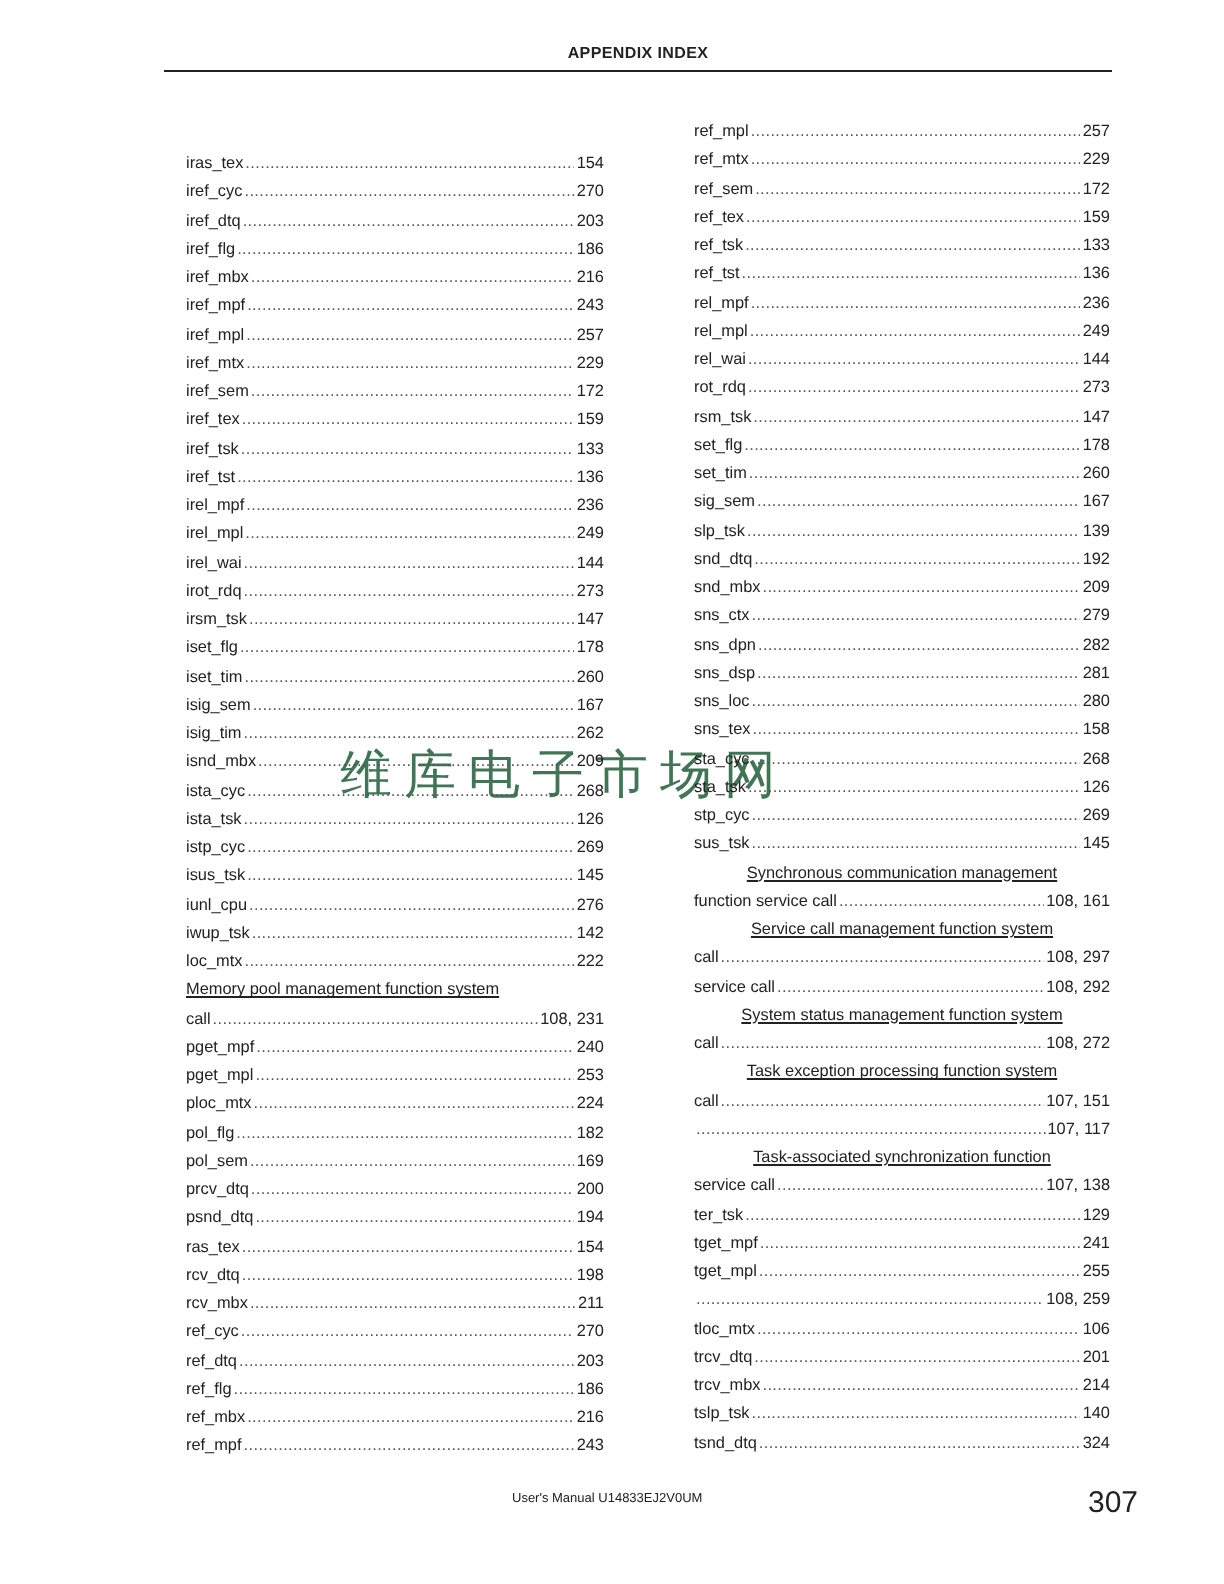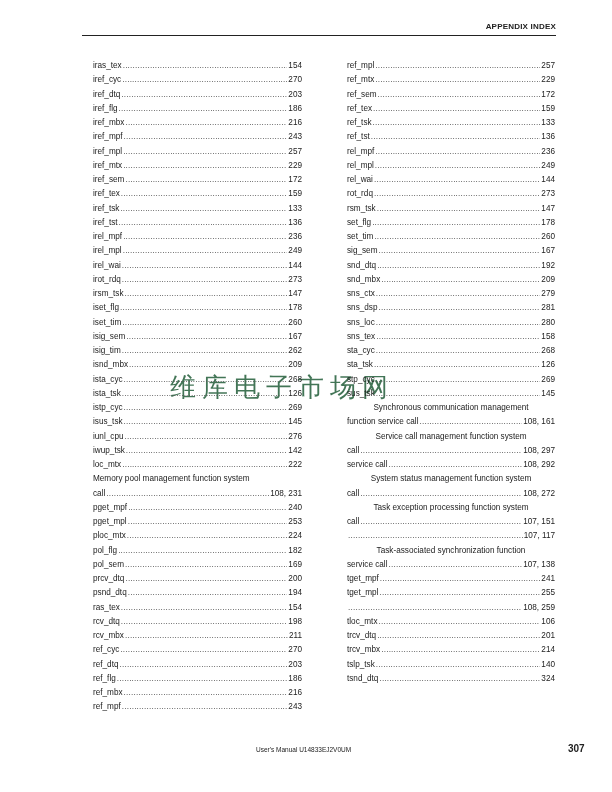--- a/index.html
+++ b/index.html
@@ -1,32 +1,32 @@
 <!DOCTYPE html>
 <html><head>
 <meta charset="utf-8">
 <style>
   html, body { margin: 0; padding: 0; background: #ffffff; }
   body { width: 612px; height: 792px; position: relative; overflow: hidden;
          font-family: "Liberation Sans", sans-serif; color: #222; }
-  .header { position: absolute; left: 82px; top: 22px; width: 474px; text-align: right;
+  .header { position: absolute; left: 82px; top: 22px; width: 474px; text-align: center;
             font-size: 8px; font-weight: bold; letter-spacing: 0.2px; }
   .header-rule { position: absolute; left: 82px; top: 35px; width: 474px; height: 0;
                  border-top: 1px solid #222; }
   .col { position: absolute; top: 59px; font-size: 8.2px; }
-  .col.left { left: 93px; width: 209px; }
+  .col.left { left: 93px; width: 209px; margin-top: 16px; }
   .col.right { left: 347px; width: 208px; text-align: center; }
   .entry { display: flex; align-items: baseline; height: 14.25px; line-height: 14.25px; white-space: nowrap; }
   .entry .term { flex: 0 0 auto; }
   .entry .leader { flex: 1 1 auto; overflow: hidden; color: #555; margin: 0 1px; }
   .entry .leader::before { content: "...................................................................................................................................................................................................."; letter-spacing: 0.2px; }
   .entry .page { flex: 0 0 auto; }
-  .heading-line { height: 14.25px; line-height: 14.25px; white-space: nowrap; }
+  .heading-line { height: 14.25px; line-height: 14.25px; white-space: nowrap; text-decoration: underline; }
   .footer-manual { position: absolute; left: 256px; top: 746px; font-size: 6.5px; }
-  .footer-page { position: absolute; left: 568px; top: 743px; font-size: 10px; font-weight: bold; }
+  .footer-page { position: absolute; left: 544px; top: 743px; font-size: 15px; font-weight: normal; }
   .watermark { position: absolute; left: 170px; top: 370px; font-family: "DejaVu Serif", serif;
                font-size: 26px; color: #14532d; letter-spacing: 6px; opacity: 0.8; z-index: 0; }
   .col, .header, .footer-manual, .footer-page { z-index: 1; }
 </style>
 </head>
 <body>
 
 <div class="header">APPENDIX   INDEX</div>
 <div class="header-rule"></div>
 
@@ -325,35 +325,45 @@
       <span class="term">set_tim</span>
       <span class="leader"></span>
       <span class="page">260</span>
     </div>
     <div class="entry">
       <span class="term">sig_sem</span>
       <span class="leader"></span>
       <span class="page">167</span>
     </div>
     <div class="entry">
+      <span class="term">slp_tsk</span>
+      <span class="leader"></span>
+      <span class="page">139</span>
+    </div>
+    <div class="entry">
       <span class="term">snd_dtq</span>
       <span class="leader"></span>
       <span class="page">192</span>
     </div>
     <div class="entry">
       <span class="term">snd_mbx</span>
       <span class="leader"></span>
       <span class="page">209</span>
     </div>
     <div class="entry">
       <span class="term">sns_ctx</span>
       <span class="leader"></span>
       <span class="page">279</span>
     </div>
     <div class="entry">
+      <span class="term">sns_dpn</span>
+      <span class="leader"></span>
+      <span class="page">282</span>
+    </div>
+    <div class="entry">
       <span class="term">sns_dsp</span>
       <span class="leader"></span>
       <span class="page">281</span>
     </div>
     <div class="entry">
       <span class="term">sns_loc</span>
       <span class="leader"></span>
       <span class="page">280</span>
     </div>
     <div class="entry">
@@ -412,20 +422,25 @@
     </div>
     <div class="entry">
       <span class="leader"></span>
       <span class="page">107, 117</span>
     </div>
     <div class="heading-line">Task-associated synchronization function</div>
     <div class="entry">
       <span class="term">service call</span>
       <span class="leader"></span>
       <span class="page">107, 138</span>
+    </div>
+    <div class="entry">
+      <span class="term">ter_tsk</span>
+      <span class="leader"></span>
+      <span class="page">129</span>
     </div>
     <div class="entry">
       <span class="term">tget_mpf</span>
       <span class="leader"></span>
       <span class="page">241</span>
     </div>
     <div class="entry">
       <span class="term">tget_mpl</span>
       <span class="leader"></span>
       <span class="page">255</span>

